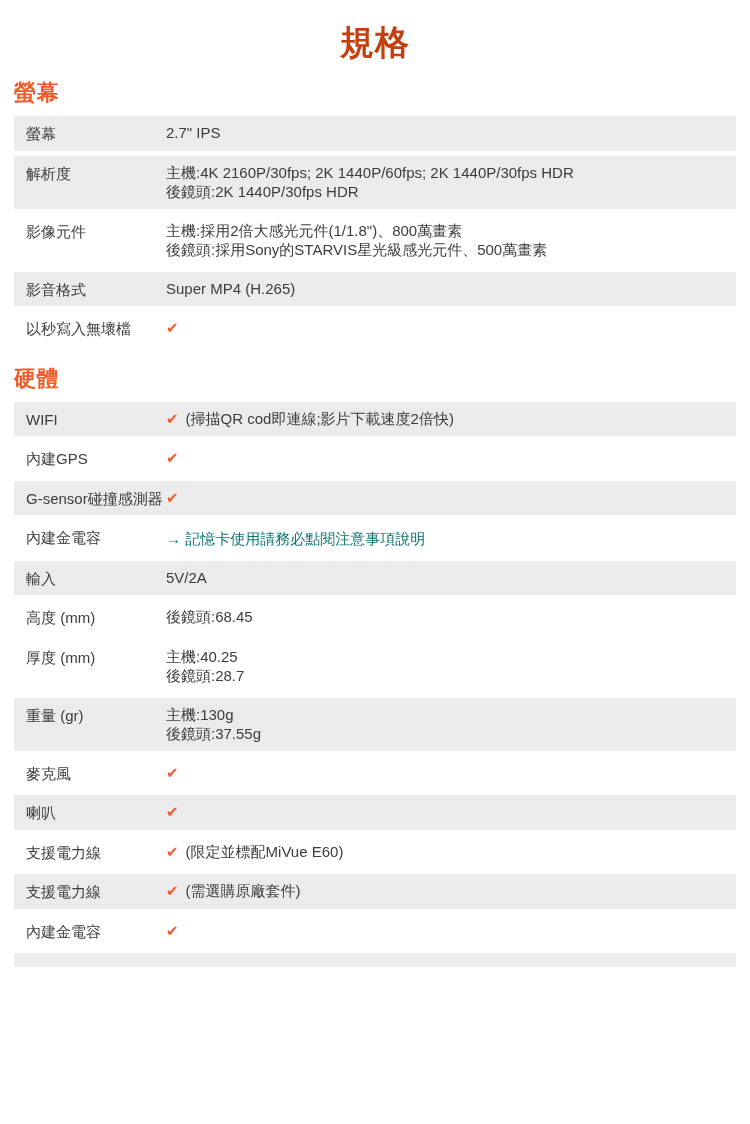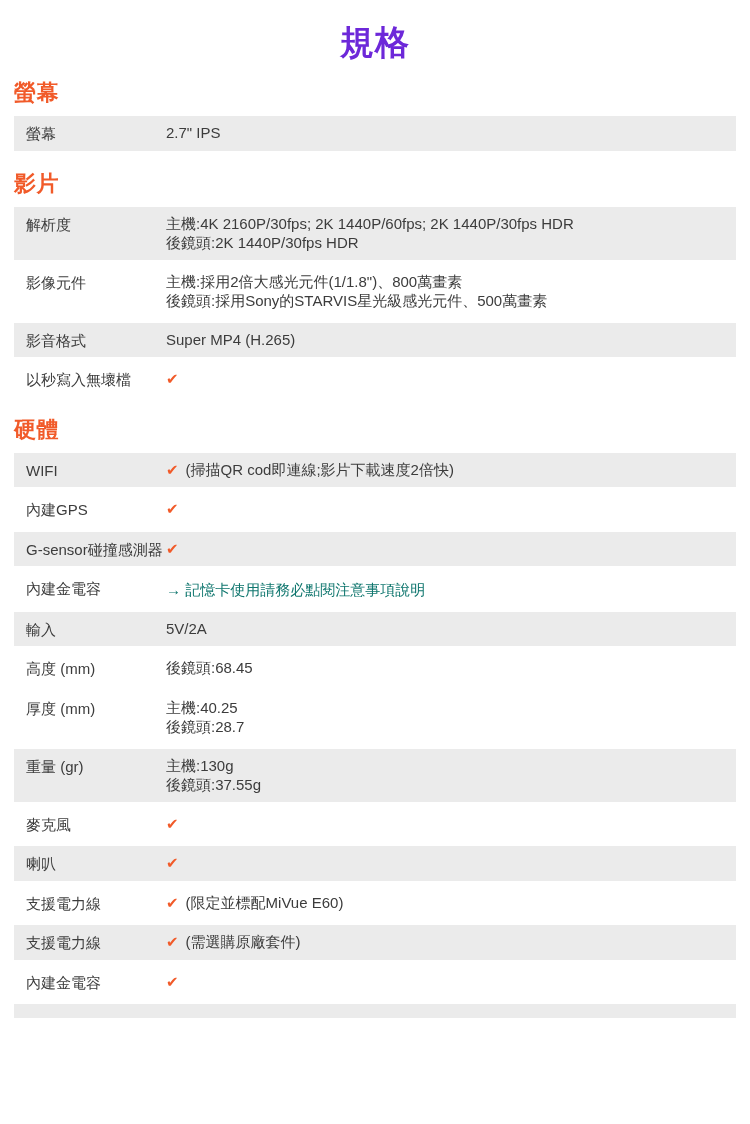--- a/index.html
+++ b/index.html
@@ -7,21 +7,21 @@
     width: 750px;
     min-height: 1124px;
     font-family: "Liberation Sans", "DejaVu Sans", sans-serif;
     color: #3c3c3c;
     -webkit-font-smoothing: antialiased;
   }
   .page { padding: 10px 14px 10px 14px; }
   .page-title {
     font-size: 34px;
     font-weight: 700;
-    color: #6d28d9;
+    color: #c2410c;
     text-align: center;
     margin: 10px 0 12px 0;
     letter-spacing: 1px;
   }
   .section-title {
     color: #f15a29;
     font-size: 22px;
     font-weight: 700;
     margin: 18px 0 8px 0;
     letter-spacing: 0.5px;
@@ -67,21 +67,20 @@
       <section>
         <h2 class="section-title">螢幕</h2>
         <div class="row alt">
           <div class="row-label">螢幕</div>
           <div class="row-value">
             <div class="vline">2.7" IPS</div>
           </div>
         </div>
       </section>
       <section>
-        <h2 class="section-title">影片</h2>
         <div class="row alt">
           <div class="row-label">解析度</div>
           <div class="row-value">
             <div class="vline">主機:4K 2160P/30fps; 2K 1440P/60fps; 2K 1440P/30fps HDR</div>
             <div class="vline">後鏡頭:2K 1440P/30fps HDR</div>
           </div>
         </div>
         <div class="row">
           <div class="row-label">影像元件</div>
           <div class="row-value">

